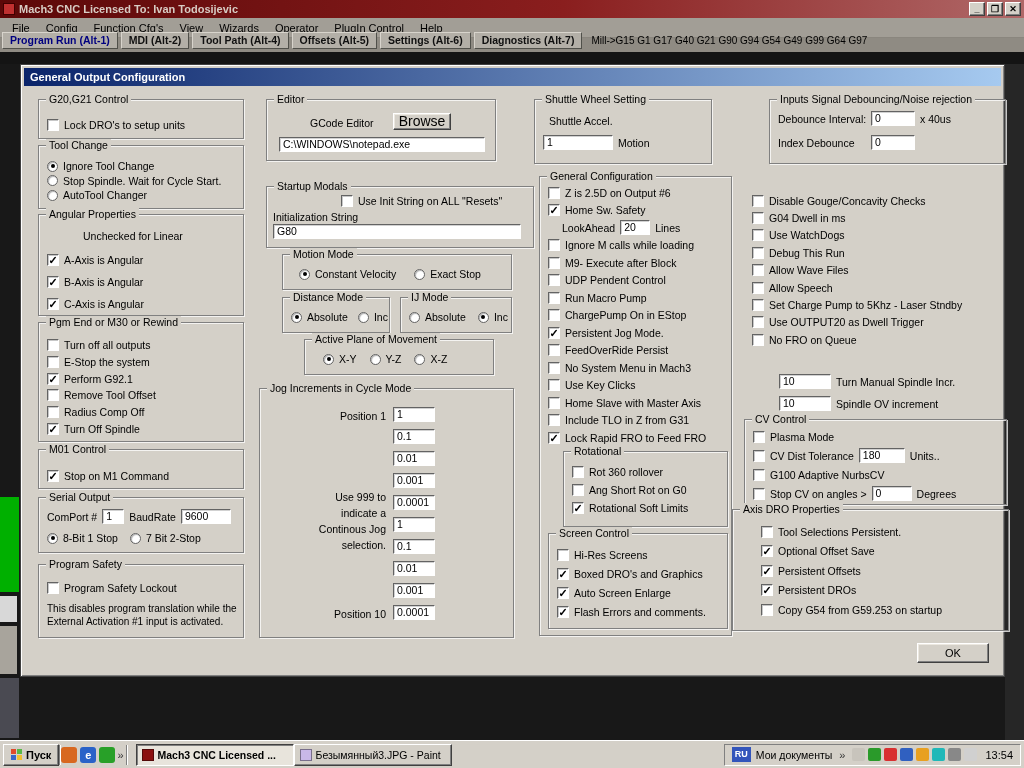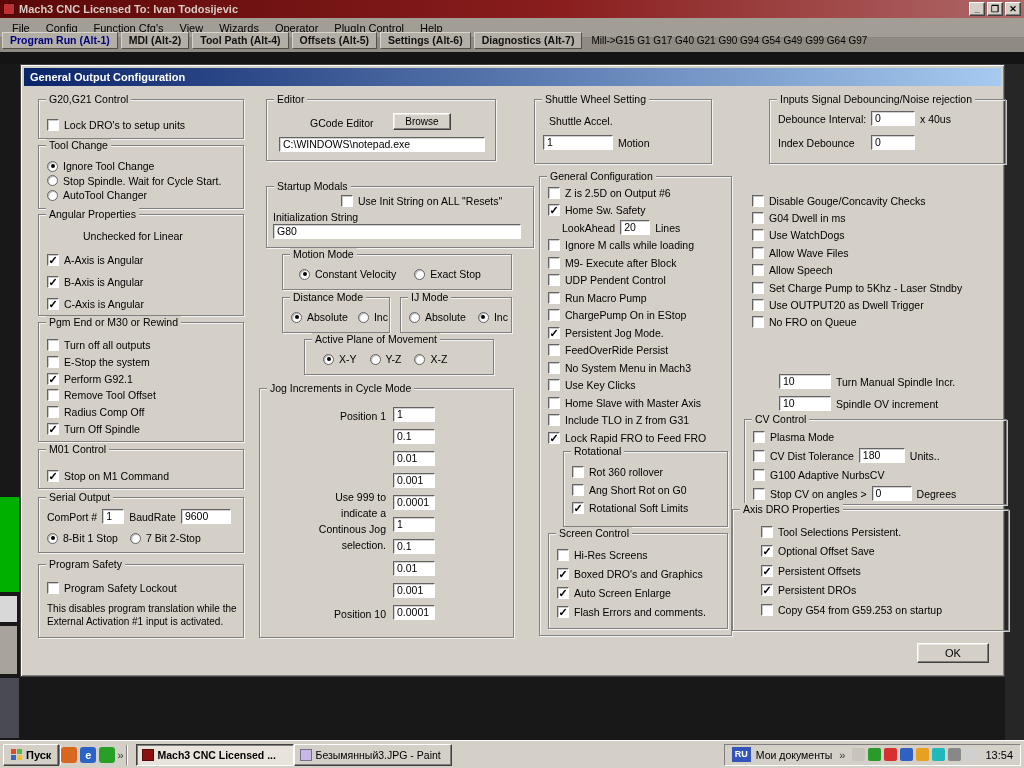--- a/index.html
+++ b/index.html
@@ -37,21 +37,21 @@
 .list.h{display:flex;gap:var(--gap,14px)}
 .list.h .ctl-row{height:auto}
 .lbl{font-size:10.5px;white-space:nowrap}
 .note{font-size:10px;line-height:12.5px;white-space:nowrap}
 .checkbox{width:12px;height:12px;min-width:12px;background:#fff;border:1px solid;border-color:#636363 #fff #fff #636363;box-shadow:inset 1px 1px 0 rgba(0,0,0,.22)}
 .checkbox.on::before{content:"\2713";display:block;font-size:11px;font-weight:bold;line-height:10px;text-align:center}
 .radio{width:11px;height:11px;min-width:11px;border-radius:50%;background:#fff;border:1px solid #636363;box-shadow:inset 1px 1px 1px rgba(0,0,0,.3);position:relative}
 .radio.on::before{content:"";position:absolute;left:2.5px;top:2.5px;width:4px;height:4px;border-radius:50%;background:#000}
 .field{display:inline-block;background:#fff;border:1px solid;border-color:#636363 #fff #fff #636363;box-shadow:inset 1px 1px 0 rgba(0,0,0,.18);font-size:10.5px;height:15px;line-height:13px;padding:0 3px;overflow:hidden;white-space:nowrap}
 .jogfield{width:42px;height:15px;margin-bottom:7px;background:#fff;border:1px solid;border-color:#636363 #fff #fff #636363;box-shadow:inset 1px 1px 0 rgba(0,0,0,.18);font-size:10.5px;line-height:13px;padding:0 3px}
-.btn{display:inline-block;background:#d4d0c8;border:1px solid;border-color:#fff #404040 #404040 #fff;box-shadow:inset -1px -1px 0 #808080,inset 1px 1px 0 #ece8e0;font-size:10px;font-family:inherit;text-align:center;color:#000}
+.btn{display:inline-block;background:#d4d0c8;border:1px solid;border-color:#fff #404040 #404040 #fff;box-shadow:inset -1px -1px 0 #808080,inset 1px 1px 0 #ece8e0;font-size:14px;font-family:inherit;text-align:center;color:#000}
 .ok{position:absolute;left:893px;top:557px;width:72px;height:20px;font-size:11px;line-height:19px}
 .row{position:absolute;display:flex;align-items:center;gap:5px;white-space:nowrap}
 .note-line{display:block}
 .jognote{position:absolute;left:12px;top:100px;width:114px;text-align:right;font-size:10.5px;line-height:16px}
 
 
 .taskbar{position:absolute;left:0;top:740px;width:1024px;height:28px;background:#d4d0c8;border-top:1px solid #fff;display:flex;align-items:center;padding:0 3px;}
 .start-btn{height:22px;display:flex;align-items:center;gap:4px;padding:0 7px;background:#d4d0c8;border:1px solid;border-color:#fff #404040 #404040 #fff;box-shadow:inset -1px -1px 0 #808080;font-weight:bold;font-size:11px}
 .winflag{display:inline-grid;grid-template-columns:5px 5px;grid-template-rows:5px 5px;gap:1px}
 .winflag i{display:block}
@@ -466,20 +466,24 @@
           <span class="checkbox"></span>
           <span class="lbl">Disable Gouge/Concavity Checks</span>
         </div>
         <div class="ctl-row">
           <span class="checkbox"></span>
           <span class="lbl">G04 Dwell in ms</span>
         </div>
         <div class="ctl-row">
           <span class="checkbox"></span>
           <span class="lbl">Use WatchDogs</span>
+        </div>
+        <div class="ctl-row">
+          <span class="checkbox"></span>
+          <span class="lbl">Debug This Run</span>
         </div>
         <div class="ctl-row">
           <span class="checkbox"></span>
           <span class="lbl">Allow Wave Files</span>
         </div>
         <div class="ctl-row">
           <span class="checkbox"></span>
           <span class="lbl">Allow Speech</span>
         </div>
         <div class="ctl-row">

